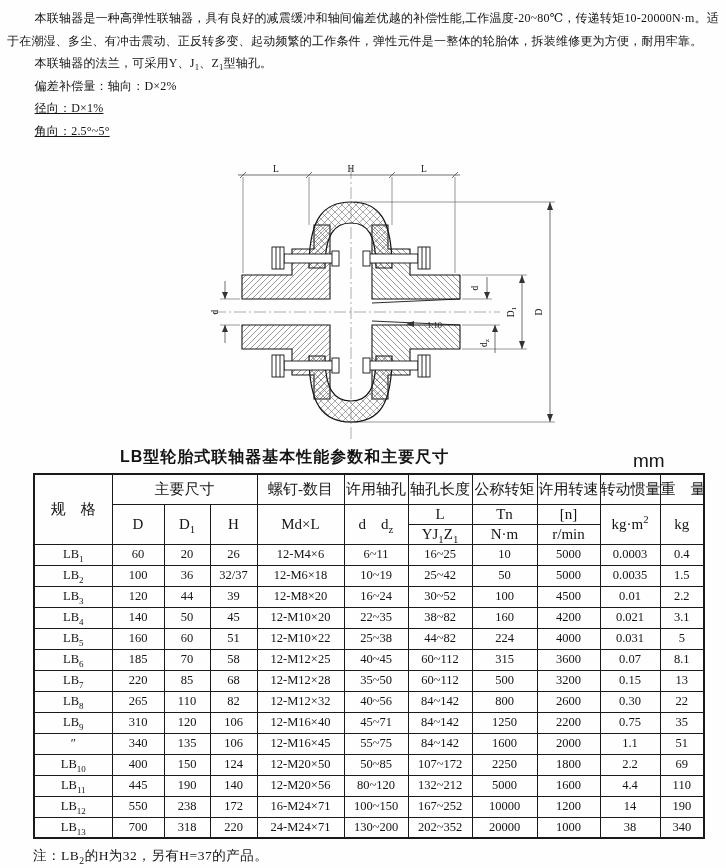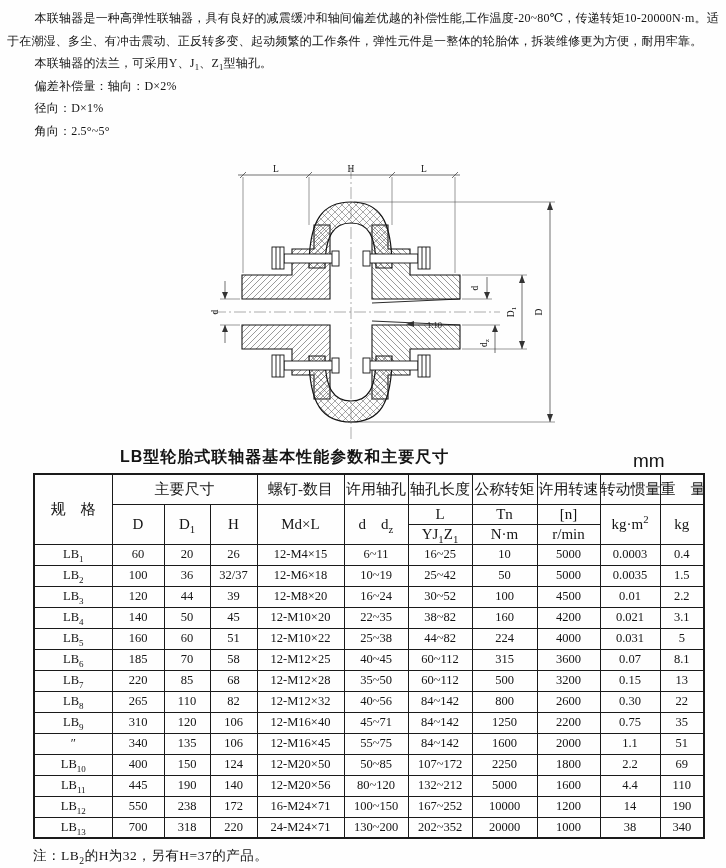--- a/index.html
+++ b/index.html
@@ -8,21 +8,21 @@
     font-family:"Liberation Serif","DejaVu Serif",serif;color:#141414;
     overflow:hidden;
   }
   sub{font-size:72%;line-height:0;}
   sup{font-size:72%;line-height:0;}
   
   .intro{position:absolute;top:7px;left:7px;width:712px;font-size:12px;line-height:22.5px;letter-spacing:0.2px;}
   .intro p{margin:0;text-indent:2.3em;text-align:justify;}
   .comp-line{margin:0;}
   .comp-first{text-indent:2.3em;}
-  .comp-sub{margin-left:122px;}
+  .comp-sub{margin-left:122px;text-decoration:underline;}
   
   .drawing{position:absolute;left:118px;top:163px;width:450px;height:282px;}
   
   .tbl-title{position:absolute;left:120px;top:447px;width:560px;text-align:left;
     font-family:"Liberation Sans","DejaVu Sans",sans-serif;font-weight:bold;font-size:16px;letter-spacing:1px;}
   .tbl-unit{position:absolute;left:633px;top:450px;font-size:19px;font-family:"Liberation Sans","DejaVu Sans",sans-serif;}
   
   table.spec{position:absolute;left:33px;top:473px;border-collapse:collapse;table-layout:fixed;
     width:670px;border:2px solid #1a1a1a;}
   table.spec th,table.spec td{border:1px solid #1a1a1a;padding:0;text-align:center;vertical-align:middle;
@@ -205,21 +205,21 @@
       <th>N·m</th>
       <th>r/min</th>
     </tr>
   </thead>
   <tbody>
       <tr>
         <td>LB<sub>1</sub></td>
         <td>60</td>
         <td>20</td>
         <td>26</td>
-        <td>12-M4×15</td>
+        <td>12-M4×6</td>
         <td>6~11</td>
         <td>16~25</td>
         <td>10</td>
         <td>5000</td>
         <td>0.0003</td>
         <td>0.4</td>
       </tr>
       <tr>
         <td>LB<sub>2</sub></td>
         <td>100</td>

